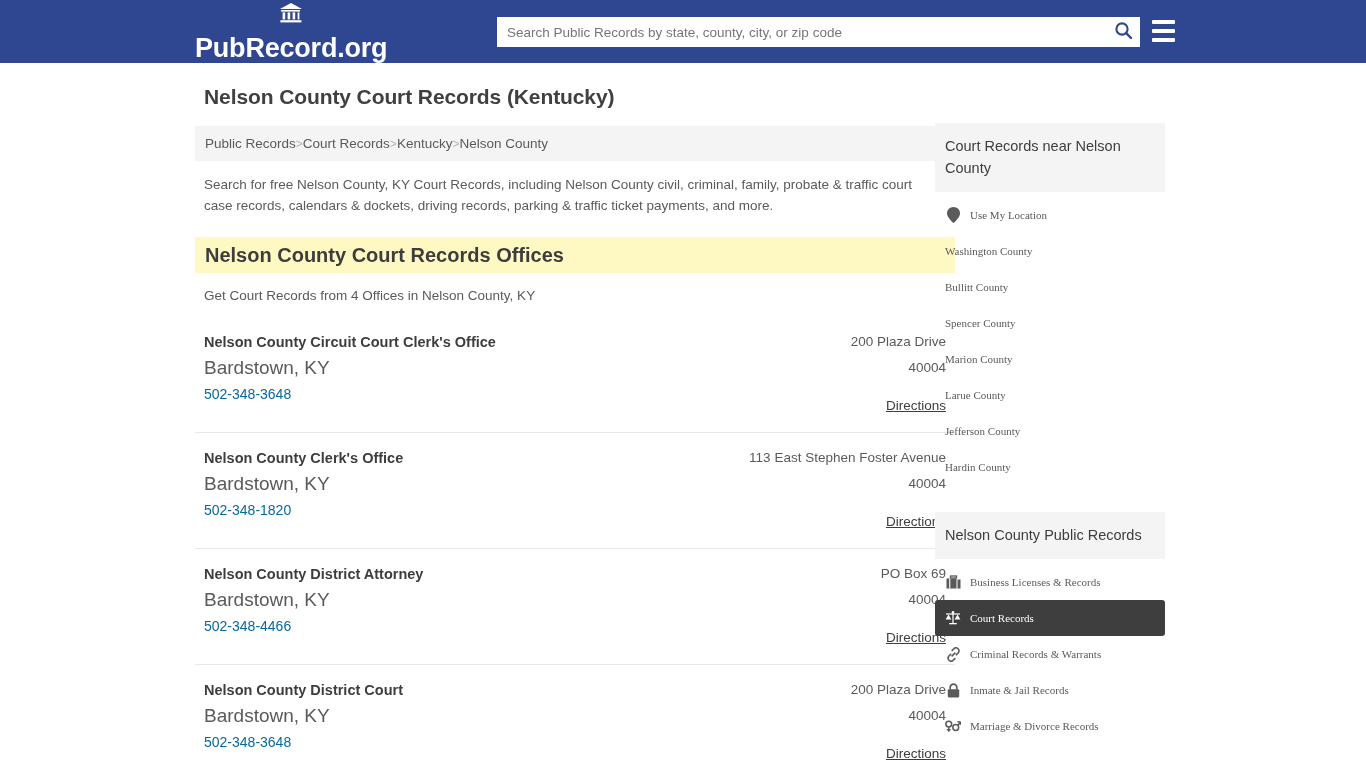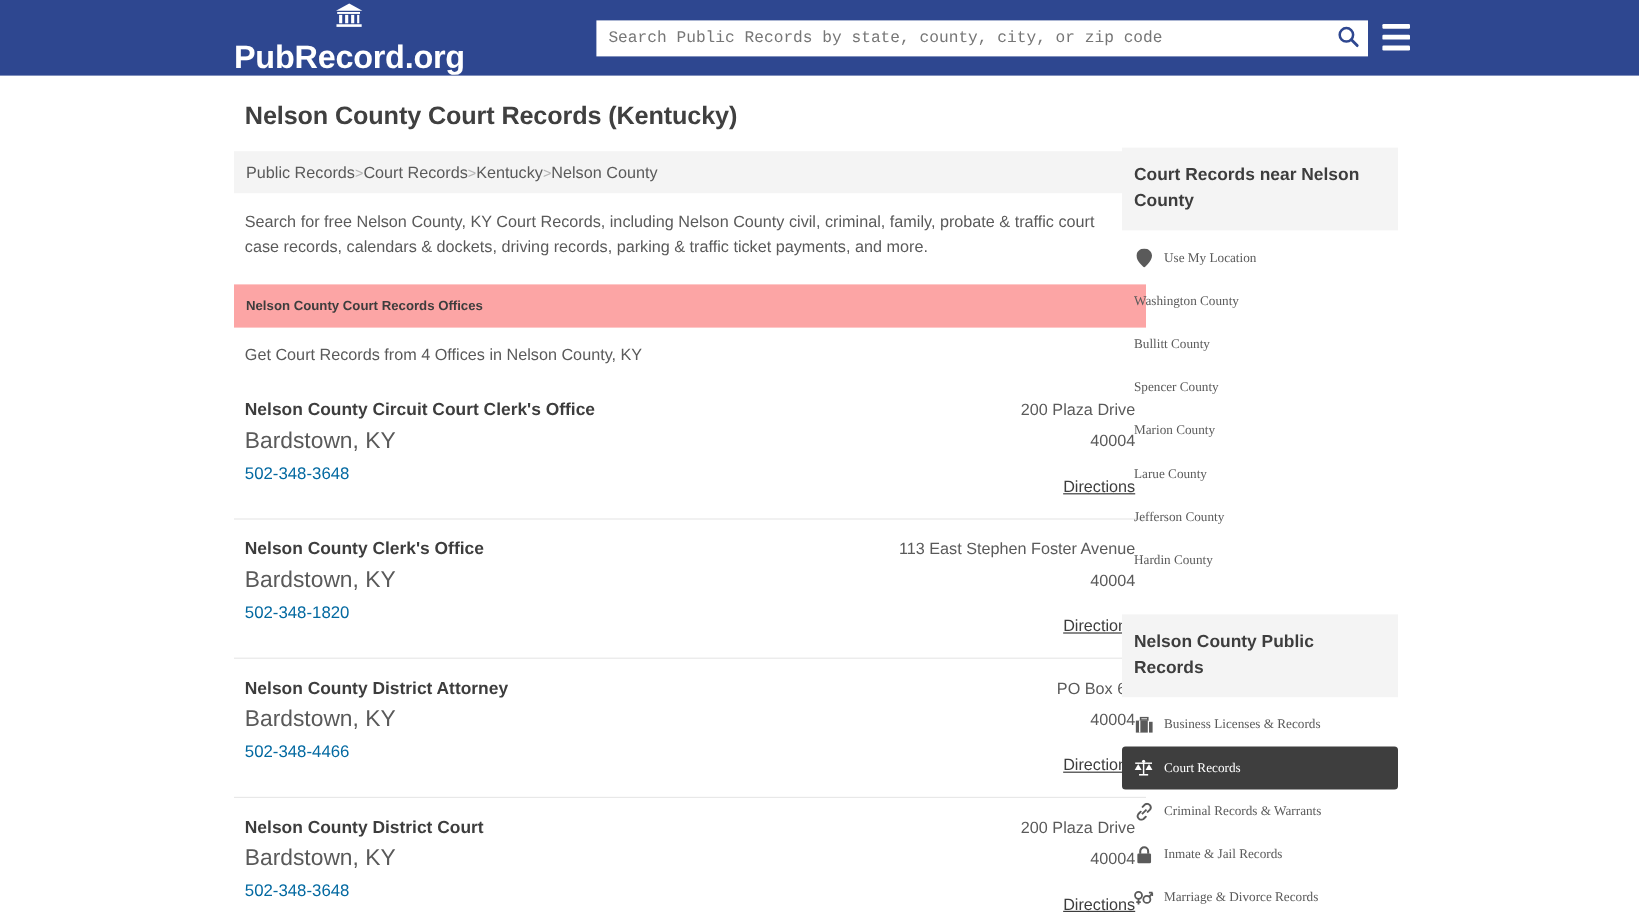--- a/index.html
+++ b/index.html
@@ -46,21 +46,21 @@
     align-items: center;
   }
   .search-input {
     flex: 1;
     border: 0;
     outline: 0;
     height: 20px;
     padding: 0 10px;
     font-size: 13.5px;
     color: #14532d;
-    font-family: Liberation Mono, monospace;
+    font-family: Liberation Sans, sans-serif;
     background: transparent;
   }
   .search-input::placeholder { color: #767676; }
   .search-btn {
     width: 34px; height: 30px;
     border: 0; background: transparent;
     cursor: pointer;
     display: flex; align-items: center; justify-content: center;
     padding: 0;
   }
@@ -124,26 +124,26 @@
 
   .intro {
     margin: 13px 9px 0 9px;
     font-size: 13.5px;
     line-height: 21px;
     color: #5a5a5a;
     max-width: 712px;
   }
 
   .section-bar {
-    background: #fca5a5;
+    background: #fef9c3;
     height: 36px;
     display: flex;
     align-items: center;
     padding: 0 10px;
-    font-size: 11px;
+    font-size: 20px;
     font-weight: bold;
     color: #3d3d3d;
   }
   .sec-offices { margin-top: 21px; }
   .sec-databases { margin-top: 22px; }
 
   .sub-note {
     margin: 15px 9px 0 9px;
     font-size: 13.5px;
     color: #5a5a5a;
@@ -188,21 +188,21 @@
     display: inline-block;
     margin-top: 12px;
   }
 
   
   .side-box { margin-bottom: 0; }
   .side-head {
     background: #f4f4f4;
     padding: 12px 10px 13px 10px;
     font-size: 14.5px;
-    font-weight: bold;
+    font-weight: normal;
     color: #3d3d3d;
     line-height: 22px;
   }
   .side-list { margin-top: 5px; }
   .side-item {
     display: flex;
     align-items: center;
     gap: 9px;
     height: 36px;
     padding: 0 10px;

